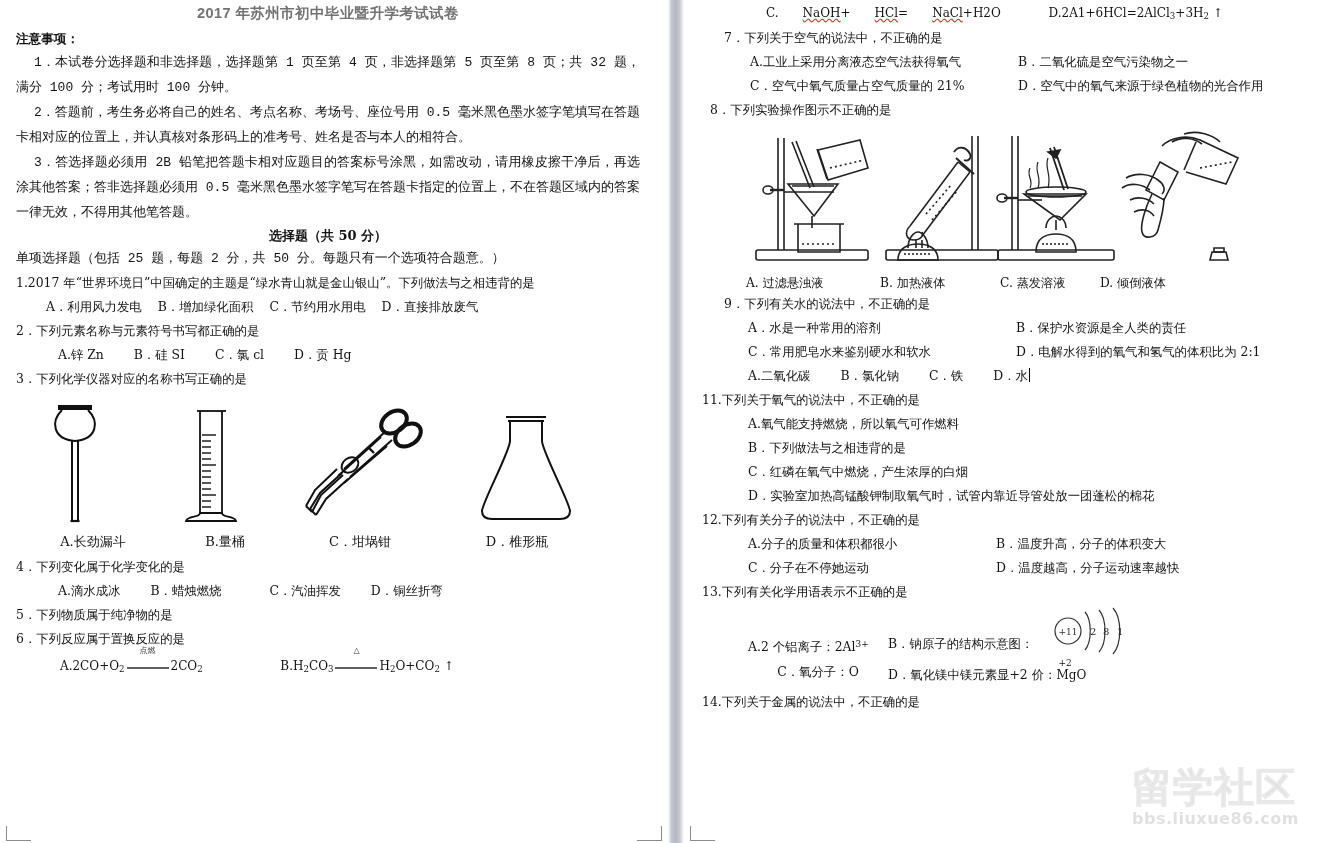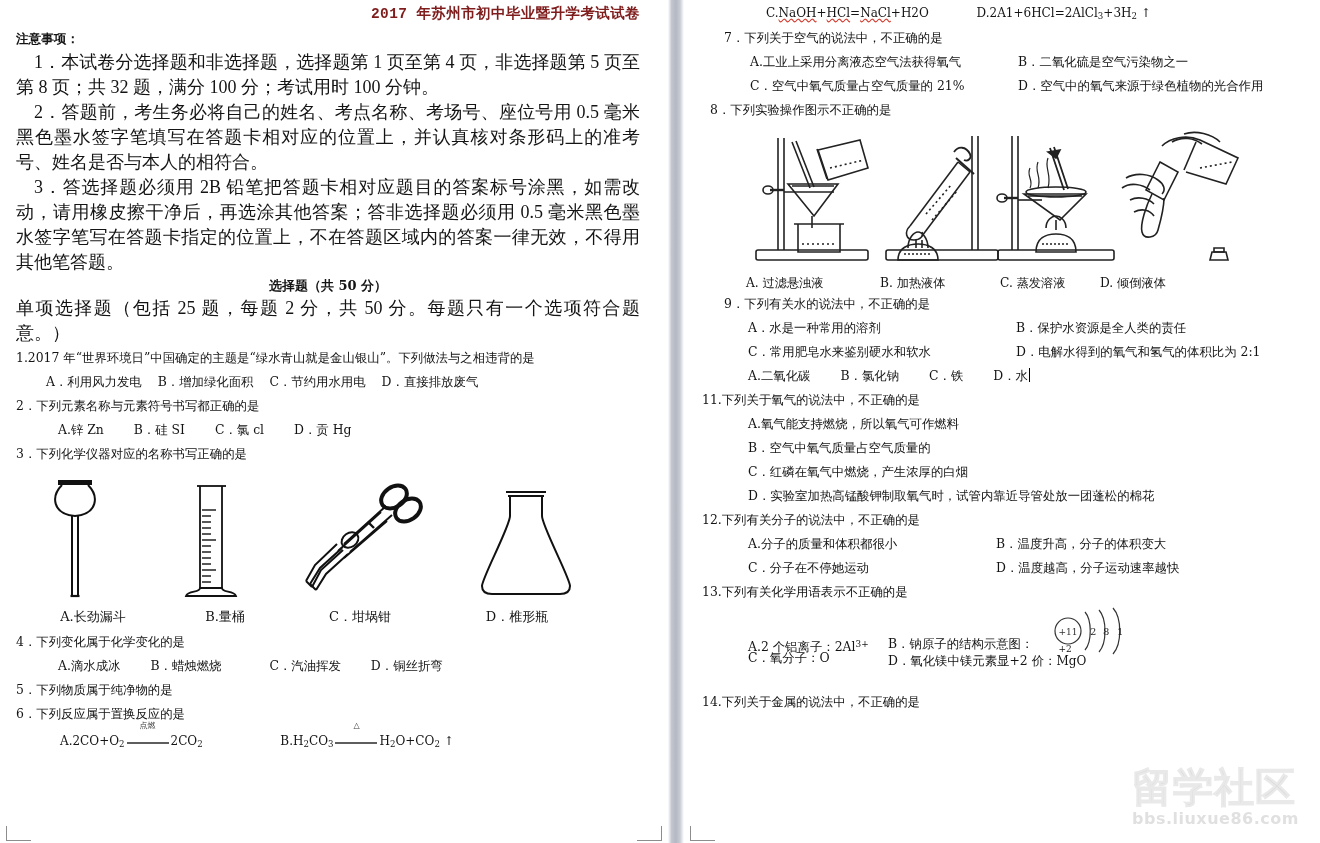--- a/index.html
+++ b/index.html
@@ -41,48 +41,48 @@
     position: absolute;
     width: 24px;
     height: 14px;
     border: 1px solid #8d8d8d;
   }
   .crop.bl { border-top: none; border-right: none; left: 6px;  bottom: 2px; }
   .crop.br { border-top: none; border-left: none;  right: 6px; bottom: 2px; }
 
   
   .doc-title {
-    text-align: right;
-    font-family: Liberation Mono, monospace;
+    text-align: center;
+    font-family: Liberation Sans, sans-serif;
     font-weight: bold;
     font-size: 14.5px;
     letter-spacing: .4px;
     margin: 4px 0 0 0;
-    color: #7f1d1d;
+    color: #737373;
   }
   .section-title {
     text-align: center;
     font-family: "DejaVu Serif", "Liberation Serif", serif;
     font-weight: bold;
     font-size: 13px;
     margin: 2px 0 1px 0;
   }
   .pad { padding: 0 28px 0 16px; }
   .note-head {
     font-size: 12.6px;
     font-weight: bold;
     margin: 8px 0 2px 0;
     font-family: "DejaVu Serif","Liberation Serif",serif;
   }
   .para {
-    font-size: 18px;
+    font-size: 13px;
     line-height: 25px;
     text-indent: 0;
     margin: 0;
-    font-family: Liberation Serif, serif;
+    font-family: Liberation Mono, monospace;
     text-align: justify;
   }
   .para.ind { text-indent: 18px; }
   .qline {
     font-size: 12.4px;
     line-height: 24px;
     margin: 0;
     font-family: "DejaVu Serif","Liberation Serif",serif;
     white-space: nowrap;
   }
@@ -107,20 +107,21 @@
   }
   .twocol-opt > span:first-child { width: 268px; flex: none; }
 
   sub { font-size: .72em; vertical-align: -0.28em; }
   sup { font-size: .72em; vertical-align: 0.45em; }
 
   
   .squig {
     text-decoration: underline wavy #d23c2f;
     text-decoration-skip-ink: none;
+    margin-left: 24px;
   }
 
   
   .rxn {
     display: inline-block;
     position: relative;
     width: 46px;
     height: 1em;
     vertical-align: middle;
   }
@@ -492,21 +493,21 @@
 
       <p class="opts" style="padding-left:46px">
         <span class="o">A.二氧化碳</span><span class="sp2"></span>
         <span class="o">B．氯化钠</span><span class="sp2"></span>
         <span class="o">C．铁</span><span class="sp2"></span>
         <span class="o">D．水</span><span class="cursorbar"></span>
       </p>
 
       <p class="qline"><span>11.</span><span>下列关于氧气的说法中，不正确的是</span></p>
       <p class="opts" style="padding-left:46px">A.氧气能支持燃烧，所以氧气可作燃料</p>
-      <p class="opts" style="padding-left:46px">B．空气中氧气质量占空气质量的</p>
+      <p class="opts" style="padding-left:46px">B．下列做法与之相违背的是</p>
       <p class="opts" style="padding-left:46px">C．红磷在氧气中燃烧，产生浓厚的白烟</p>
       <p class="opts" style="padding-left:46px">D．实验室加热高锰酸钾制取氧气时，试管内靠近导管处放一团蓬松的棉花</p>
 
       <p class="qline"><span>12.</span><span>下列有关分子的说法中，不正确的是</span></p>
       <div class="twocol-opt" style="padding-left:46px">
         <span style="width:248px;flex:none">A.分子的质量和体积都很小</span>
         <span>B．温度升高，分子的体积变大</span>
       </div>
       <div class="twocol-opt" style="padding-left:46px">
         <span style="width:248px;flex:none">C．分子在不停她运动</span>
@@ -527,21 +528,21 @@
             <text x="16" y="31" font-size="9" fill="#333" stroke="none" text-anchor="middle" font-family="DejaVu Serif, serif">+11</text>
             <path d="M33 8 C40 16 40 38 33 46"></path>
             <path d="M47 6 C55 15 55 39 47 48"></path>
             <path d="M61 4 C70 14 70 40 61 50"></path>
             <text x="38" y="31" font-size="10" fill="#222" stroke="none" font-family="DejaVu Serif, serif">2</text>
             <text x="51" y="31" font-size="10" fill="#222" stroke="none" font-family="DejaVu Serif, serif">8</text>
             <text x="65" y="31" font-size="10" fill="#222" stroke="none" font-family="DejaVu Serif, serif">1</text>
           </g>
         </svg>
 
-        <div class="twocol-opt" style="padding-left:46px; position:absolute; top:42px; left:0;">
+        <div class="twocol-opt" style="padding-left:46px; position:absolute; top:56px; left:0;text-align:center;">
           <span style="width:140px;flex:none">C．氧分子：O</span>
           <span><span>D．氧化镁中镁元素显+2 价：</span><span class="mgo"><span class="val">+2</span><span>MgO</span></span></span>
         </div>
       </div>
 
       <p class="qline"><span>14.</span><span>下列关于金属的说法中，不正确的是</span></p>
     </div>
 
     <div class="watermark">
       <div class="wm-cn">留学社区</div>

